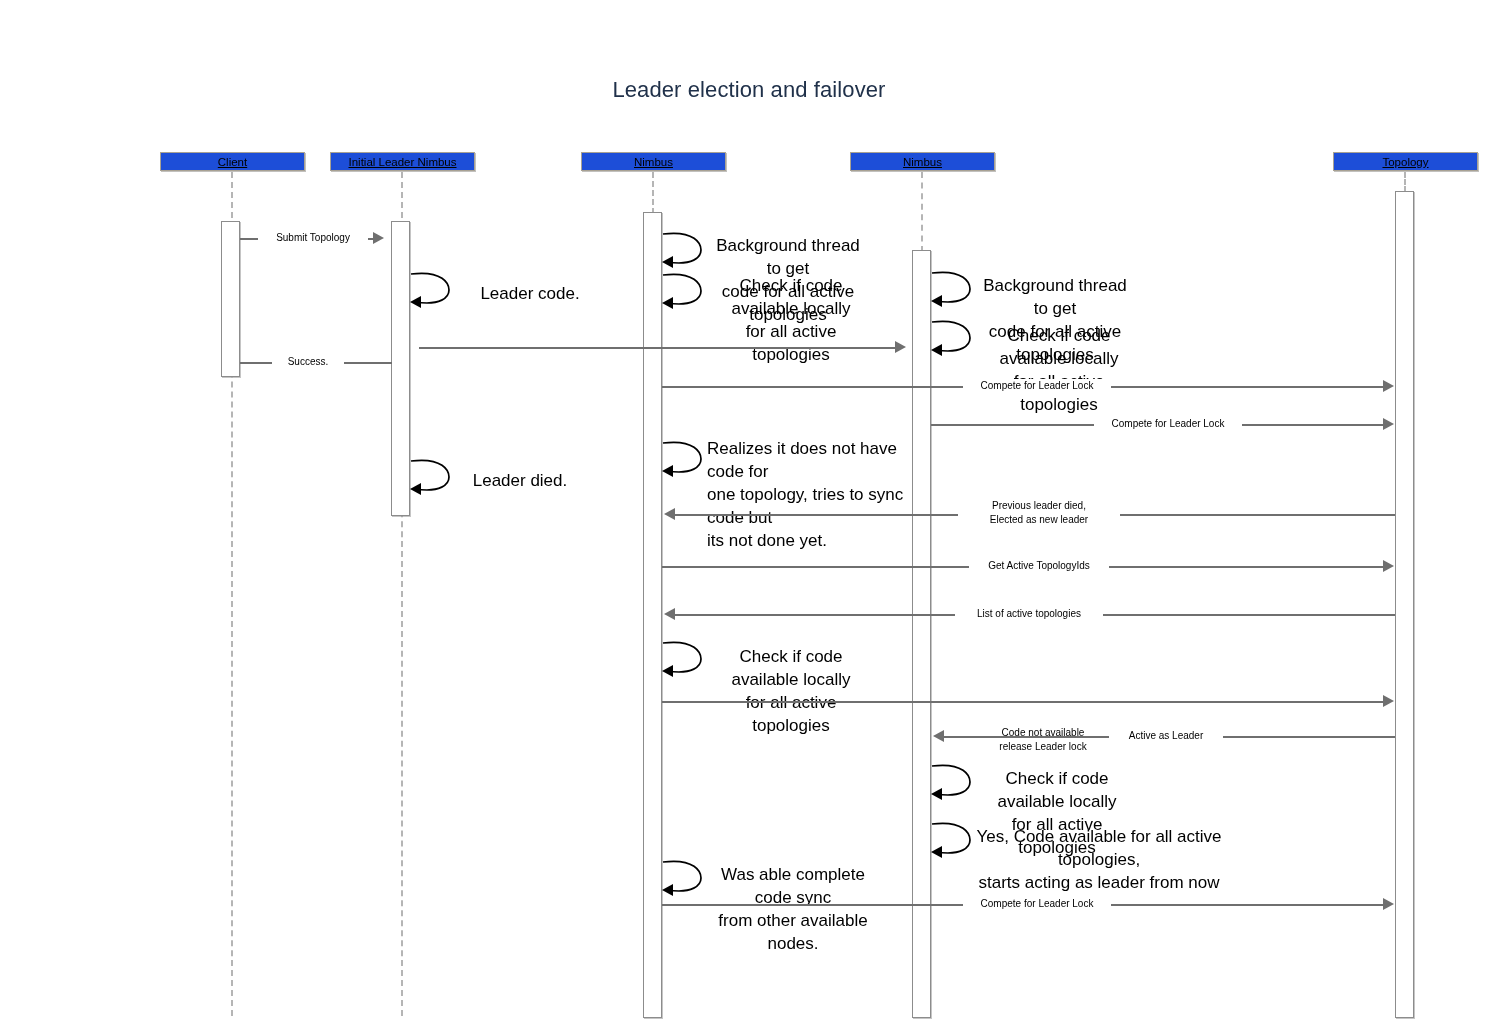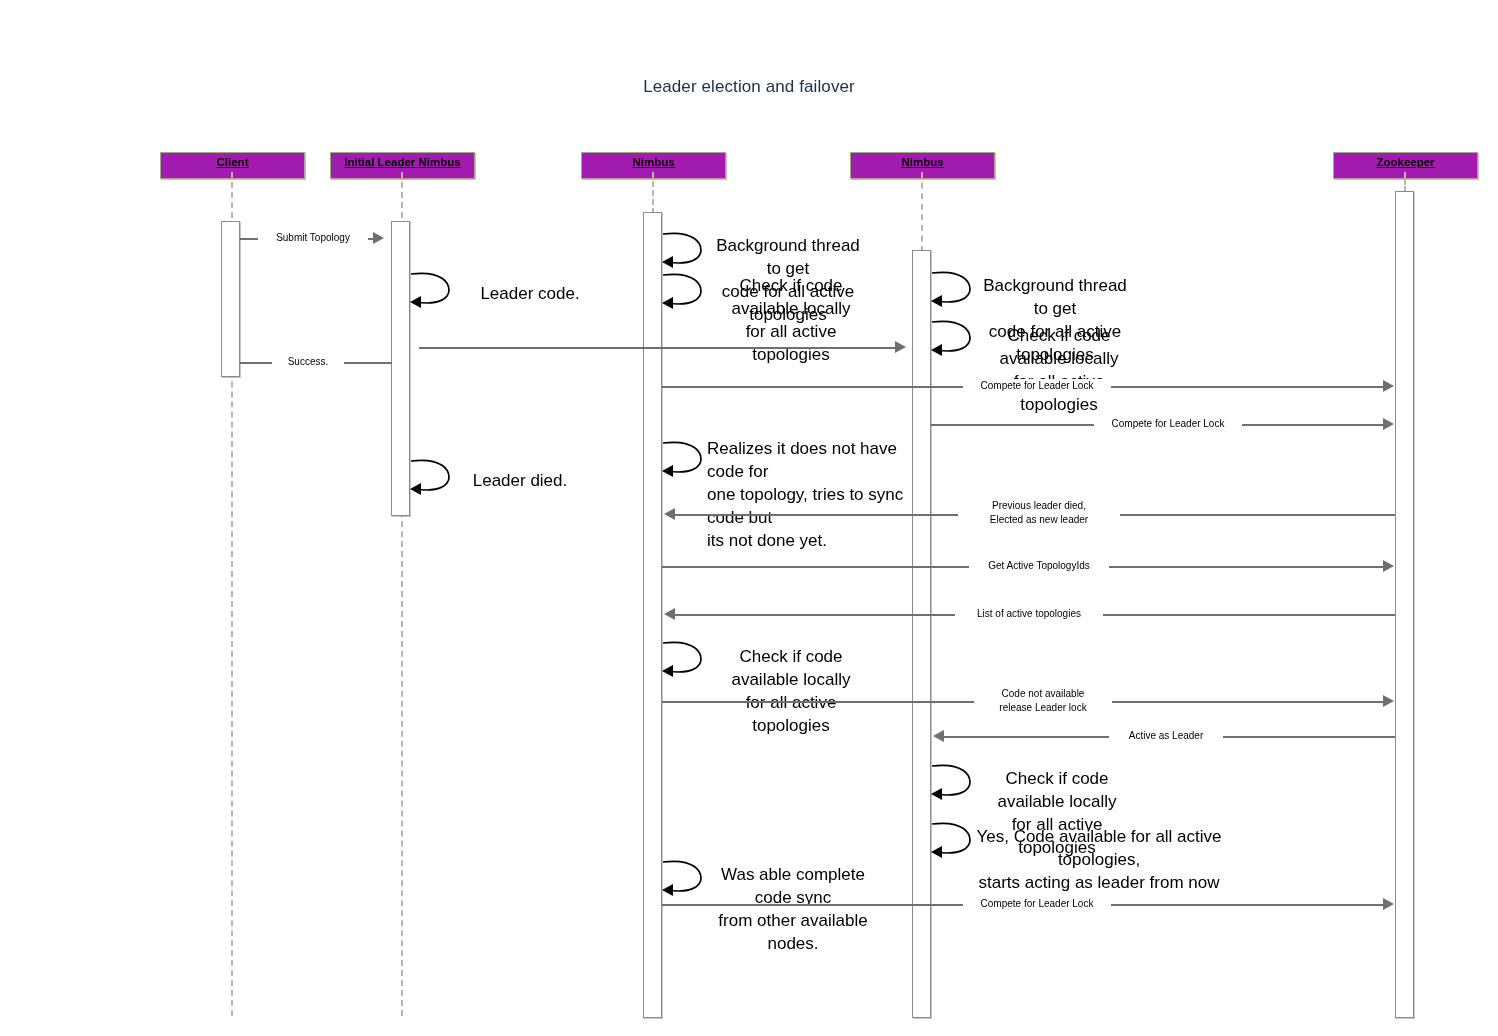--- a/index.html
+++ b/index.html
@@ -16,35 +16,35 @@
     height: 1036px;
     overflow: hidden;
     background: #ffffff;
   }
   #diagram-title {
     position: absolute;
     left: 0;
     top: 77px;
     width: 1498px;
     text-align: center;
-    font-size: 17px;
+    font-size: 22px;
     color: #20314a;
     letter-spacing: 0.1px;
   }
   
   .lifeline-head {
     position: absolute;
-    height: 27px;
+    height: 19px;
     line-height: 19px;
     text-align: center;
-    background: #a21caf;
+    background: #1d4ed8;
     border: 1px solid #a9a293;
     box-sizing: border-box;
     font-size: 11.5px;
-    font-weight: bold;
+    font-weight: normal;
     color: #000000;
     box-shadow: 1px 1px 0 rgba(120,118,110,0.45);
   }
   .lifeline-head span {
     text-decoration: underline;
   }
   
   .lifeline-stem {
     position: absolute;
     width: 0;
@@ -116,21 +116,21 @@
   <div class="lifeline-head" style="left:330px; top:152px; width:145px;">
     <span>Initial Leader Nimbus</span>
   </div>
   <div class="lifeline-head" style="left:581px; top:152px; width:145px;">
     <span>Nimbus </span>
   </div>
   <div class="lifeline-head" style="left:850px; top:152px; width:145px;">
     <span>Nimbus</span>
   </div>
   <div class="lifeline-head" style="left:1333px; top:152px; width:145px;">
-    <span>Zookeeper</span>
+    <span>Topology</span>
   </div>
 
   <div class="lifeline-stem" style="left:231px; top:172px; height:844px;"></div>
   <div class="lifeline-stem" style="left:401px; top:172px; height:844px;"></div>
   <div class="lifeline-stem" style="left:652px; top:172px; height:42px;"></div>
   <div class="lifeline-stem" style="left:921px; top:172px; height:80px;"></div>
   <div class="lifeline-stem" style="left:1404px; top:172px; height:20px;"></div>
 
   <div class="activation" style="left:221px; top:221px; height:156px;"></div>
   <div class="activation" style="left:391px; top:221px; height:295px;"></div>
@@ -219,21 +219,21 @@
 
   <svg class="self-loop" style="left:661px; top:637px;" width="44" height="42">
     <path d="M2,6 C34,2 40,16 40,22 C40,29 32,38 6,34" fill="none" stroke="#000000" stroke-width="1.7"></path>
     <polygon points="12,28 12,40 1,34" fill="#000000"></polygon>
   </svg>
   <div class="self-label" style="left:709px; top:645px; width:164px;">Check if code available locally
 for all active topologies</div>
 
   <div class="msg-line" style="left:662px; top:701px; width:723px;"></div>
   <div class="arrow-head right" style="left:1383px; top:695px;"></div>
-  <div class="msg-label" style="left:974px; top:687px; width:128px;">Code not available
+  <div class="msg-label" style="left:974px; top:726px; width:128px;">Code not available
 release Leader lock</div>
 
   <div class="msg-line" style="left:942px; top:736px; width:453px;"></div>
   <div class="arrow-head left" style="left:933px; top:730px;"></div>
   <div class="msg-label" style="left:1109px; top:729px; width:104px;">Active as Leader</div>
 
   <svg class="self-loop" style="left:930px; top:760px;" width="44" height="42">
     <path d="M2,6 C34,2 40,16 40,22 C40,29 32,38 6,34" fill="none" stroke="#000000" stroke-width="1.7"></path>
     <polygon points="12,28 12,40 1,34" fill="#000000"></polygon>
   </svg>

